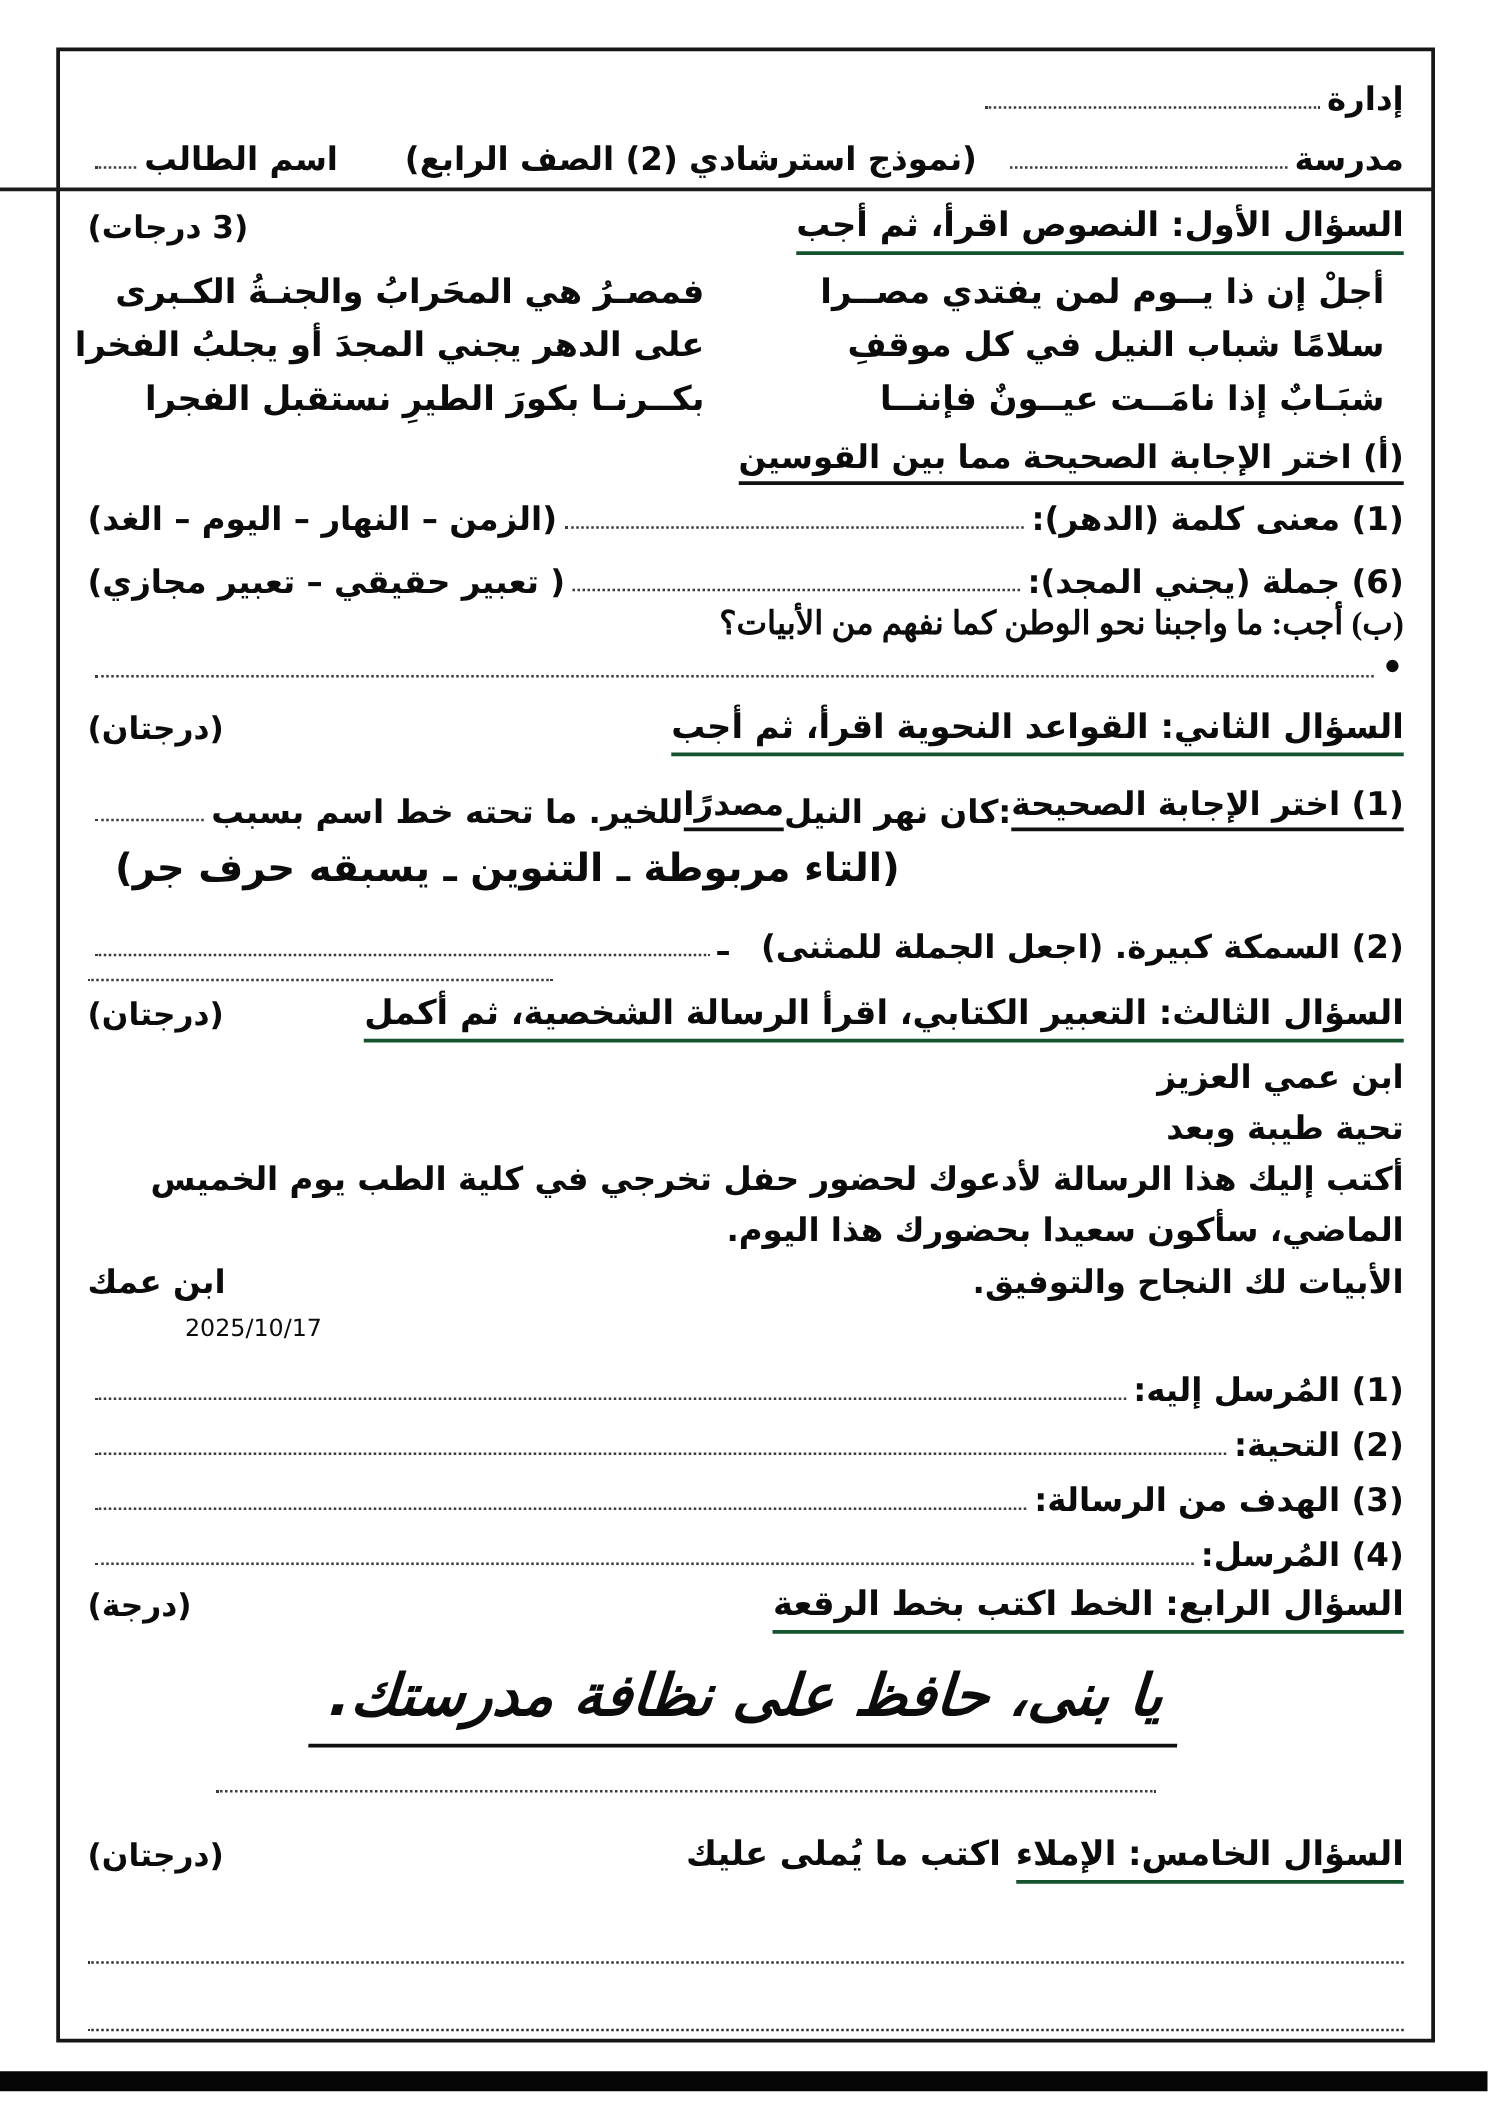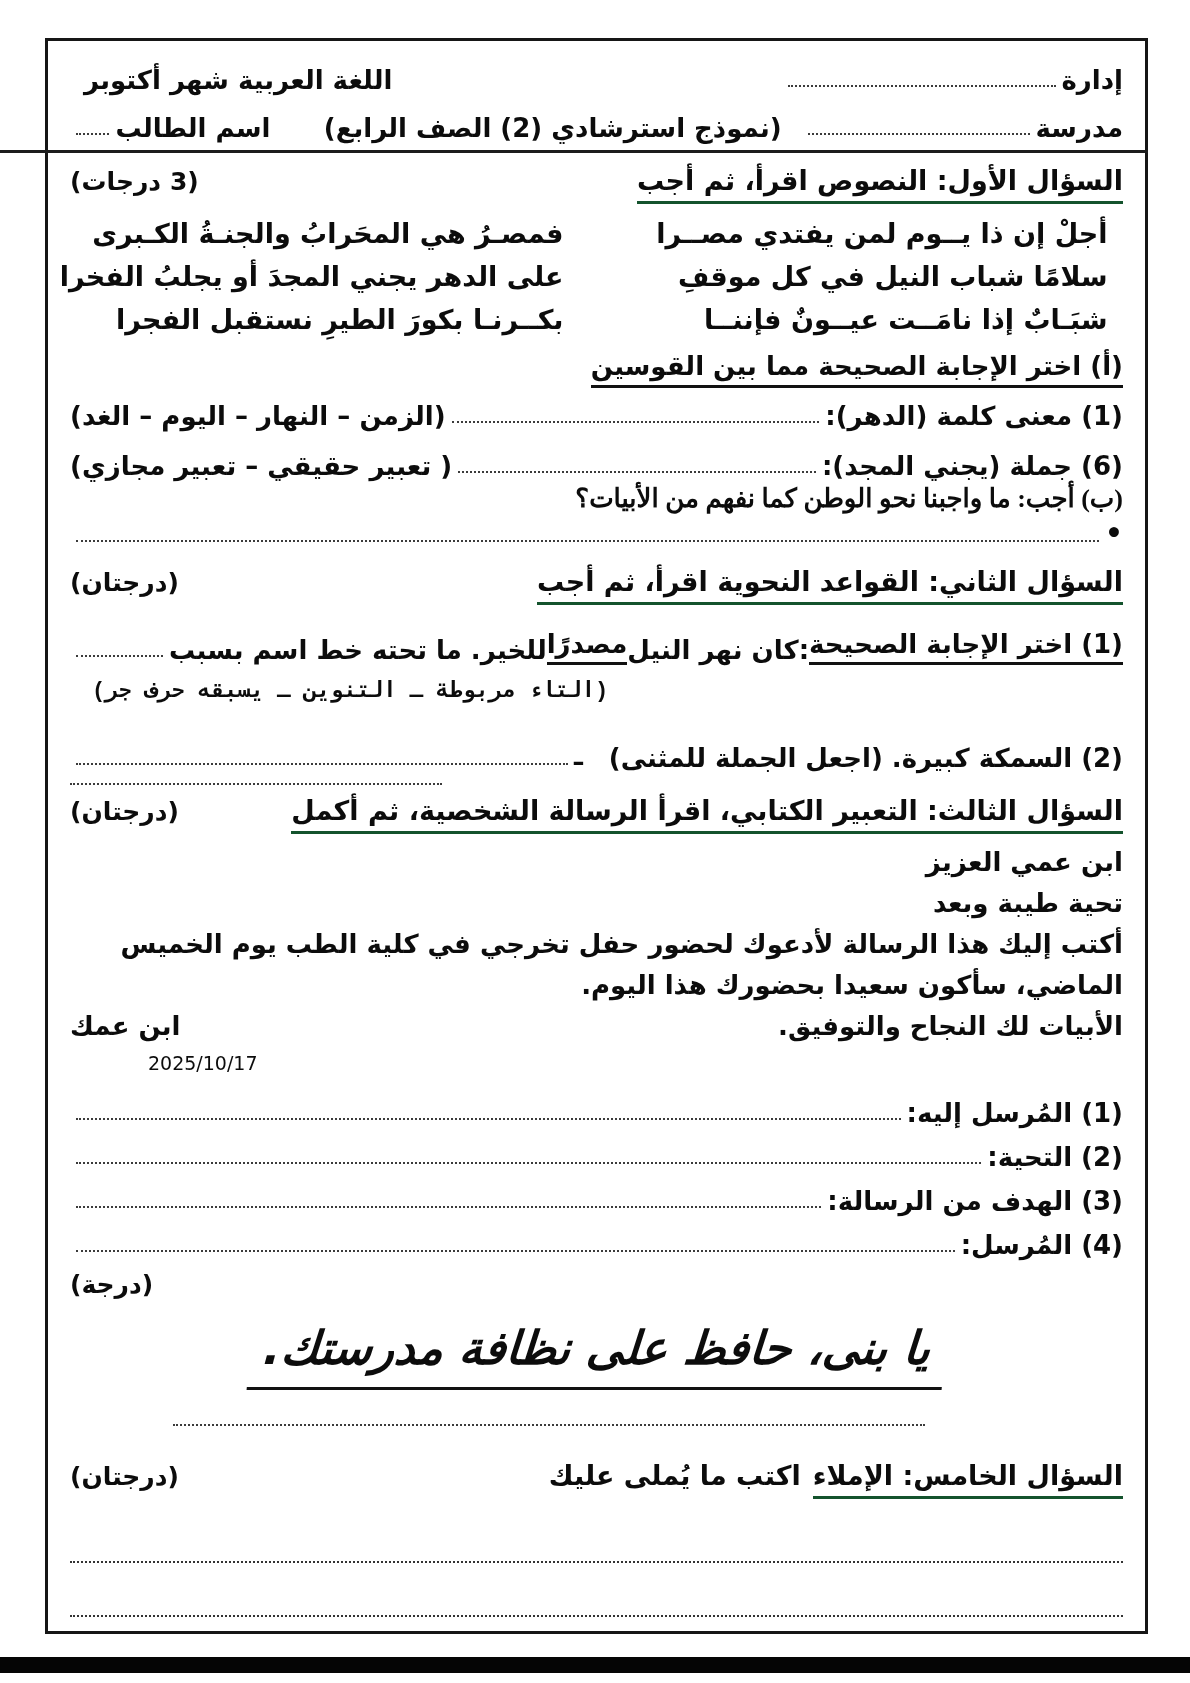--- a/index.html
+++ b/index.html
@@ -42,21 +42,21 @@
   .item-row{display:flex;align-items:flex-end;font-size:26px;font-weight:700;height:50px;}
   .item-row .lbl{white-space:nowrap;}
   .item-row .opts{white-space:nowrap;}
   .partb{font-size:26px;font-weight:700;margin-top:2px;font-family:Liberation Serif, serif;}
   .bullet-row{display:flex;align-items:flex-end;height:36px;font-size:28px;font-weight:700;}
 
   
   .q2-line{font-size:26px;font-weight:700;display:flex;align-items:flex-end;margin-top:12px;height:48px;}
   .q2-line .seg{white-space:nowrap;}
   .useg{border-bottom:3px solid #111;padding-bottom:3px;white-space:nowrap;}
-  .q2-opts{font-size:22px;font-weight:700;text-align:left;padding-left:22px;margin-top:12px;height:44px;font-family:Liberation Mono, monospace;}
+  .q2-opts{font-size:31px;font-weight:700;text-align:left;padding-left:22px;margin-top:12px;height:44px;}
   .q2-extra-dots{width:372px;border-bottom:2.4px dotted #3b3b3b;margin-right:auto;margin-left:0;margin-top:2px;height:8px;}
 
   
   .letter p{margin:0;font-size:26px;font-weight:700;line-height:41px;}
   .letter .sal{margin-top:8px;}
   .sig-row{display:flex;align-items:flex-start;font-size:26px;font-weight:700;line-height:40px;}
   .sig{margin-right:auto;margin-left:0;padding-right:160px;}
   .date-line{direction:ltr;text-align:left;font-size:19px;font-weight:400;padding-left:78px;margin-top:6px;font-family:"DejaVu Sans",sans-serif;}
   .q3-item{display:flex;align-items:flex-end;font-size:26px;font-weight:700;height:44px;}
 
@@ -77,21 +77,20 @@
 </style>
 </head>
 <body>
 
 <div class="page-box">
 
   <div class="h-row">
     <span class="lbl">إدارة</span>
     <span class="dots-fixed" style="width:268px;"></span>
     <span class="spacer"></span>
-    <span class="subject">اللغة العربية  شهر أكتوبر</span>
   </div>
   <div class="h-row">
     <span class="lbl">مدرسة</span>
     <span class="dots-fixed" style="width:222px;"></span>
     <span class="exam-title">(نموذج استرشادي (2) الصف الرابع)</span>
     <span class="spacer"></span>
     <span class="lbl">اسم الطالب</span>
     <span class="dots" style="max-width:170px;"></span>
   </div>
 
@@ -186,20 +185,21 @@
       <span class="lbl">(3) الهدف من الرسالة:</span>
       <span class="dots"></span>
     </div>
     <div class="q3-item">
       <span class="lbl">(4) المُرسل:</span>
       <span class="dots"></span>
     </div>
   </div>
 
   <div class="q-row" style="margin-top:8px;">
+    <span class="q-title">السؤال الرابع: الخط اكتب بخط الرقعة</span>
     <span class="marks">(درجة)</span>
   </div>
 
   <div class="callig-wrap">
     <span class="callig">يا بنى، حافظ على نظافة مدرستك.</span>
   </div>
   <div class="callig-dots"></div>
 
   <div class="q-row" style="margin-top:34px;">
     <span class="q-title">السؤال الخامس: الإملاء</span>

